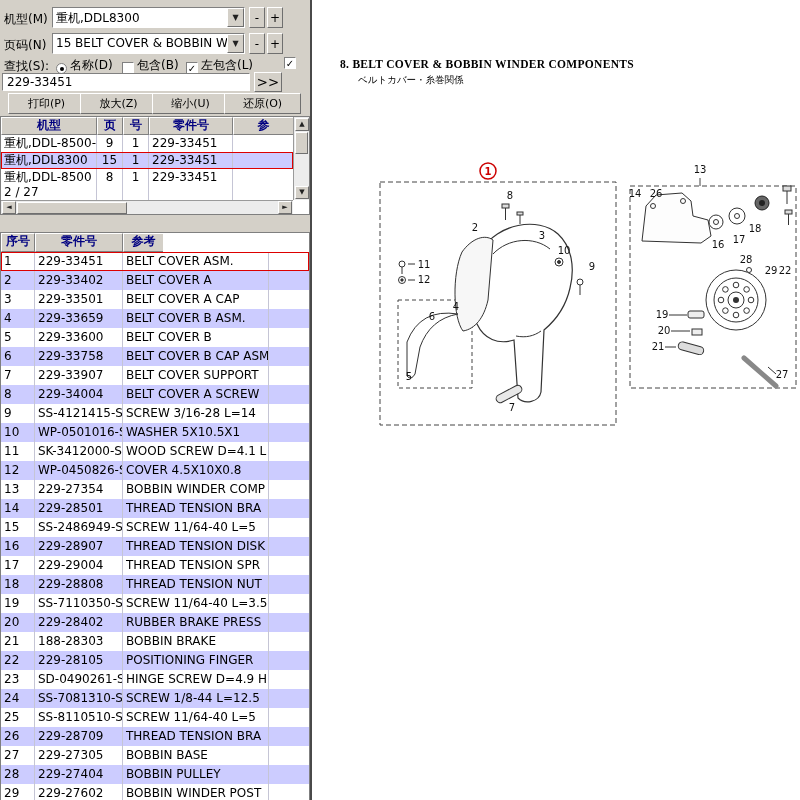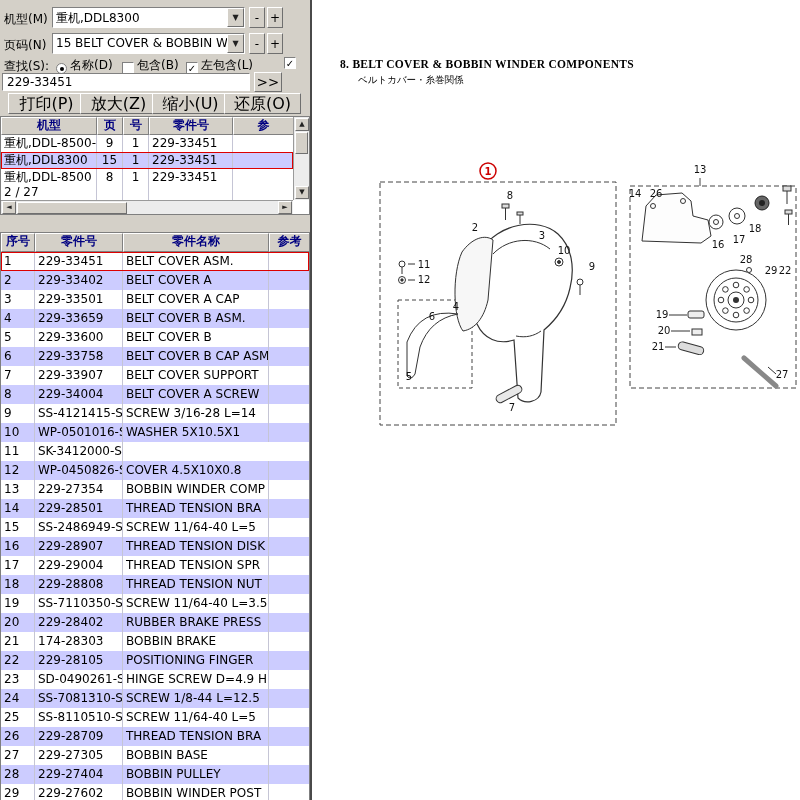--- a/index.html
+++ b/index.html
@@ -11,21 +11,21 @@
   .combo{position:absolute;display:flex;height:21px;background:#fff;border:1px solid;border-color:#808080 #fff #fff #808080}
   .combo .txt{flex:1;padding:2px 3px;white-space:nowrap;overflow:hidden}
   .combo .dd{width:17px;background:#d4d0c8;border:1px solid;border-color:#fff #6f6f6f #6f6f6f #fff;text-align:center;font-size:8px;line-height:17px;color:#222}
   .tinybtn{position:absolute;width:16px;height:21px;font-size:12px;line-height:1;border:1px solid;border-color:#fff #6f6f6f #6f6f6f #fff;background:#d4d0c8}
   .cb{position:absolute;display:flex;align-items:flex-end;gap:3px;white-space:nowrap}
   .box{width:12px;height:12px;background:#fff;border:1px solid;border-color:#808080 #fff #fff #808080;font-size:10px;line-height:11px;text-align:center}
   .rcircle{width:11px;height:11px;border-radius:50%;background:#fff;border:1px solid #808080;position:relative}
   .rdot{position:absolute;left:3px;top:3px;width:4px;height:4px;border-radius:50%;background:#000}
   .search-input{position:absolute;left:2px;top:73px;width:248px;height:18px;border:1px solid;border-color:#808080 #fff #fff #808080;background:#fff;font:12px "DejaVu Sans",sans-serif;padding:1px 4px}
   .gobtn{position:absolute;left:254px;top:72px;width:28px;height:20px}
-  .act{position:absolute;top:93px;width:77px;height:21px;font-size:16px}
+  .act{position:absolute;top:93px;width:77px;height:21px;font-size:11px}
   
   .grid1{position:absolute;left:0;top:116px;width:310px;height:99px;background:#fff;border:1px solid #7f7f7f}
   .g1head{display:flex;height:18px;width:292px}
   .hcell{background:#d4d0c8;color:#000080;font-weight:bold;text-align:center;border:1px solid;border-color:#fff #808080 #808080 #fff;overflow:hidden;white-space:nowrap;line-height:15px;font-size:12px}
   .g1row{display:flex;height:17px;line-height:16px;width:292px}
   .cell{border-right:1px solid #c5c5d5;padding:0 3px;overflow:hidden;white-space:nowrap}
   .cm{width:96px}.cp{width:26px;text-align:center}.cn{width:26px;text-align:center}.cpt{width:84px}.cr{width:60px;border-right:none}
   .stripe{background:#ccccff}
   .sel{outline:1px solid #dd0000;outline-offset:-1px}
   .posrow{height:14px;line-height:13px}
@@ -149,21 +149,20 @@
         <div class="hthumb"></div>
         <div class="hspacer"></div>
         <div class="sb-btn">►</div>
       </div>
     </div>
 
     <div class="grid2">
       <div class="g2head">
         <div class="hcell s1">序号</div>
         <div class="hcell s2">零件号</div>
-        <div class="hcell s3">零件名称</div>
         <div class="hcell s4">参考</div>
       </div>
       <div>
           <div class="g2row sel">
             <div class="cell s1">1</div>
             <div class="cell s2">229-33451</div>
             <div class="cell s3">BELT COVER ASM.</div>
             <div class="cell s4"></div>
           </div>
           <div class="g2row stripe">
@@ -216,20 +215,21 @@
           </div>
           <div class="g2row stripe">
             <div class="cell s1">10</div>
             <div class="cell s2">WP-0501016-S</div>
             <div class="cell s3">WASHER 5X10.5X1</div>
             <div class="cell s4"></div>
           </div>
           <div class="g2row">
             <div class="cell s1">11</div>
             <div class="cell s2">SK-3412000-S</div>
+            <div class="cell s3">WOOD SCREW D=4.1 L</div>
             <div class="cell s4"></div>
           </div>
           <div class="g2row stripe">
             <div class="cell s1">12</div>
             <div class="cell s2">WP-0450826-S</div>
             <div class="cell s3">COVER 4.5X10X0.8</div>
             <div class="cell s4"></div>
           </div>
           <div class="g2row">
             <div class="cell s1">13</div>
@@ -274,21 +274,21 @@
             <div class="cell s4"></div>
           </div>
           <div class="g2row stripe">
             <div class="cell s1">20</div>
             <div class="cell s2">229-28402</div>
             <div class="cell s3">RUBBER BRAKE PRESS</div>
             <div class="cell s4"></div>
           </div>
           <div class="g2row">
             <div class="cell s1">21</div>
-            <div class="cell s2">174-28303</div>
+            <div class="cell s2">188-28303</div>
             <div class="cell s3">BOBBIN BRAKE</div>
             <div class="cell s4"></div>
           </div>
           <div class="g2row stripe">
             <div class="cell s1">22</div>
             <div class="cell s2">229-28105</div>
             <div class="cell s3">POSITIONING FINGER</div>
             <div class="cell s4"></div>
           </div>
           <div class="g2row">

